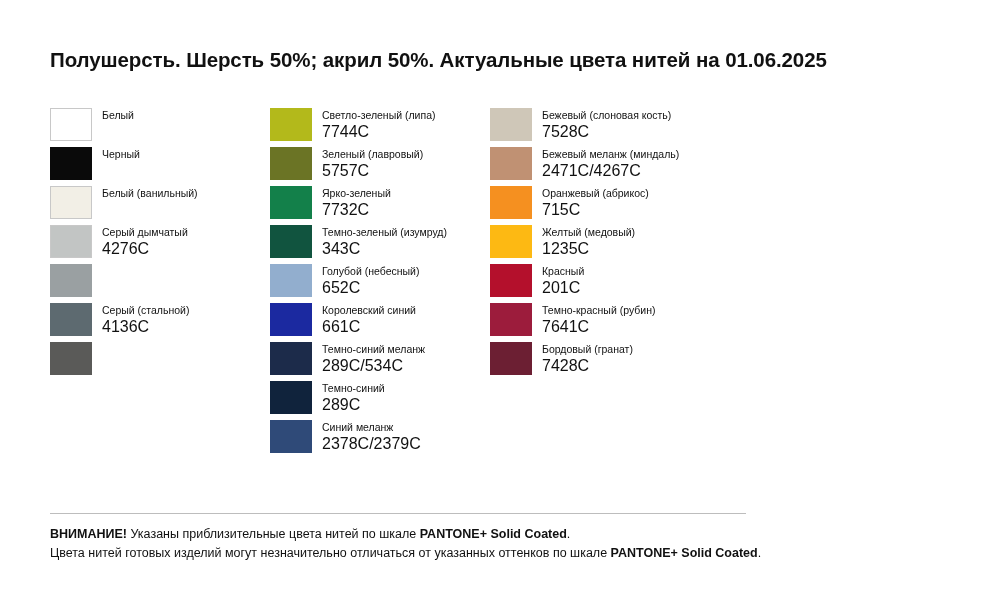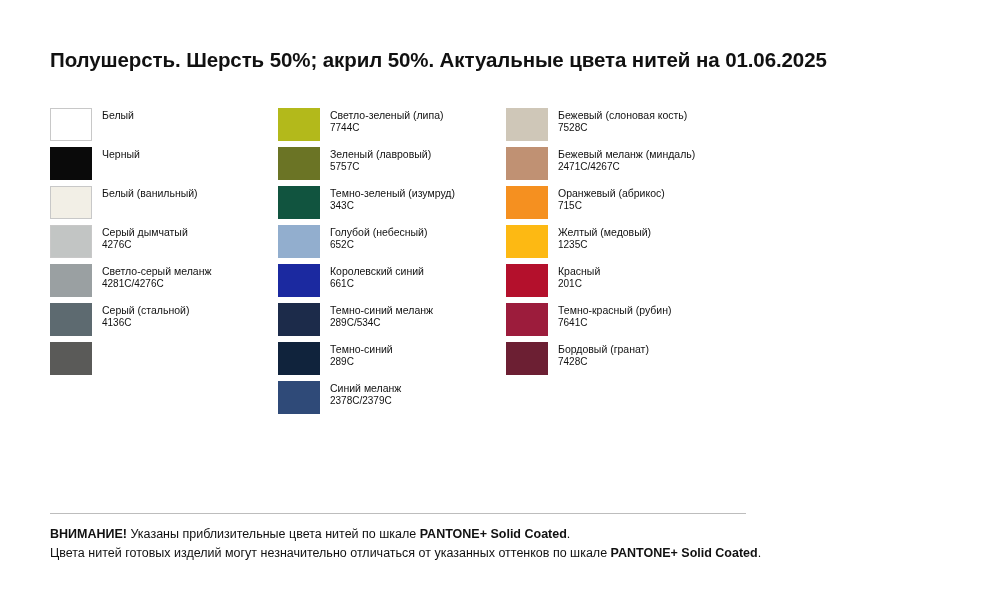--- a/index.html
+++ b/index.html
@@ -30,21 +30,21 @@
     color: #111111;
     white-space: nowrap;
   }
   .columns {
     position: absolute;
     left: 50px;
     top: 108px;
     width: 900px;
     display: flex;
     flex-direction: row;
-    gap: 13px;
+    gap: 5px;
   }
   .column {
     width: 215px;
     display: flex;
     flex-direction: column;
   }
   .swatch-row {
     display: flex;
     flex-direction: row;
     align-items: flex-start;
@@ -67,21 +67,21 @@
   }
   .swatch-name {
     font-size: 10.5px;
     color: #111111;
     white-space: nowrap;
   }
   .swatch-name.bold {
     font-weight: bold;
   }
   .swatch-code {
-    font-size: 10px;
+    font-size: 16px;
     color: #111111;
     white-space: nowrap;
   }
   .swatch-code.bold {
     font-weight: bold;
   }
   .divider {
     position: absolute;
     left: 50px;
     right: 50px;
@@ -139,24 +139,20 @@
       </div>
       <div class="swatch-row">
         <div class="swatch bordered" style="background:#c2c5c4"></div>
         <div class="swatch-text">
           <div class="swatch-name">Серый дымчатый</div>
           <div class="swatch-code">4276C</div>
         </div>
       </div>
       <div class="swatch-row">
         <div class="swatch" style="background:#9aa0a2"></div>
-        <div class="swatch-text">
-          <div class="swatch-name">Светло-серый меланж</div>
-          <div class="swatch-code">4281C/4276C</div>
-        </div>
       </div>
       <div class="swatch-row">
         <div class="swatch" style="background:#5d6a70"></div>
         <div class="swatch-text">
           <div class="swatch-name">Серый (стальной)</div>
           <div class="swatch-code">4136C</div>
         </div>
       </div>
       <div class="swatch-row">
         <div class="swatch" style="background:#5a5a58"></div>
@@ -169,20 +165,27 @@
         <div class="swatch-text">
           <div class="swatch-name">Светло-зеленый (липа)</div>
           <div class="swatch-code">7744C</div>
         </div>
       </div>
       <div class="swatch-row">
         <div class="swatch" style="background:#6b7425"></div>
         <div class="swatch-text">
           <div class="swatch-name">Зеленый (лавровый)</div>
           <div class="swatch-code">5757C</div>
+        </div>
+      </div>
+      <div class="swatch-row">
+        <div class="swatch" style="background:#13804a"></div>
+        <div class="swatch-text">
+          <div class="swatch-name">Ярко-зеленый</div>
+          <div class="swatch-code">7732C</div>
         </div>
       </div>
       <div class="swatch-row">
         <div class="swatch" style="background:#11543f"></div>
         <div class="swatch-text">
           <div class="swatch-name">Темно-зеленый (изумруд)</div>
           <div class="swatch-code">343C</div>
         </div>
       </div>
       <div class="swatch-row">

